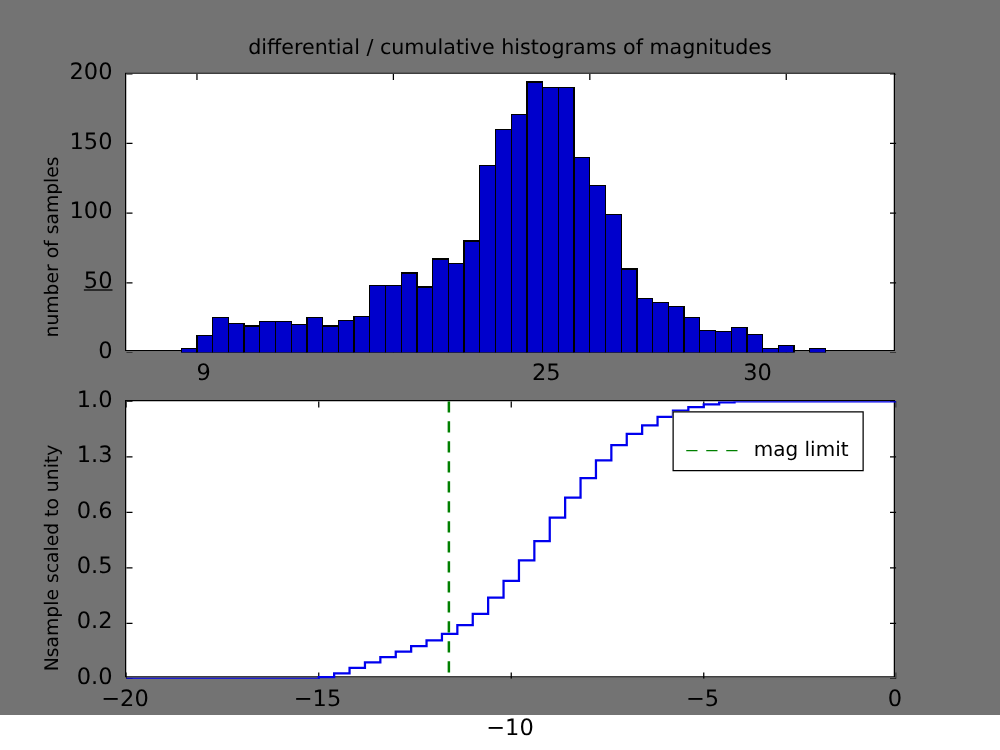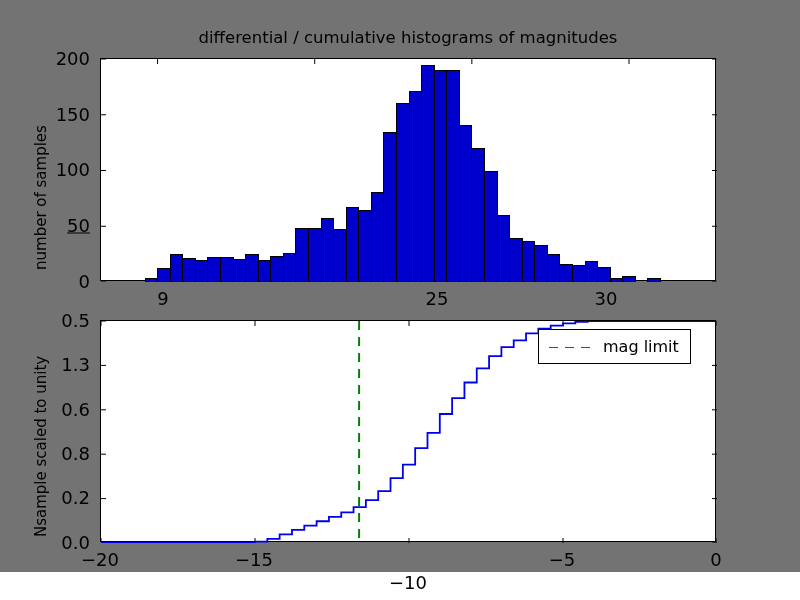--- a/index.html
+++ b/index.html
@@ -93,21 +93,21 @@
     transform: translateY(-50%);
     text-align: right;
   }
   .legend-box {
     position: absolute;
     left: 538px;
     top: 329px;
     box-sizing: border-box;
     border: 1.1px solid #000000;
     background: #ffffff;
-    padding: 7px 11px 7px 9px;
+    padding: 20px 11px 7px 9px;
     display: flex;
     align-items: center;
     gap: 11px;
   }
   .legend-sample {
     width: 44px;
     height: 2px;
     flex: 0 0 auto;
   }
   .legend-text {
@@ -227,24 +227,24 @@
         <line x1="616" y1="0" x2="611" y2="0" stroke="#000" stroke-width="1"></line>
         <path d="M 0 222 L 141.67999999999998 222 L 141.67999999999998 222 L 154 222 L 154 220.668 L 166.32000000000002 220.668 L 166.32000000000002 217.782 L 178.64000000000001 217.782 L 178.64000000000001 213.342 L 190.95999999999995 213.342 L 190.95999999999995 208.902 L 203.27999999999997 208.902 L 203.27999999999997 204.684 L 215.6 204.684 L 215.6 200.244 L 227.92 200.244 L 227.92 195.804 L 240.24 195.804 L 240.24 191.364 L 252.55999999999997 191.364 L 252.55999999999997 186.036 L 264.88 186.036 L 264.88 179.154 L 277.2 179.154 L 277.2 170.052 L 289.52000000000004 170.052 L 289.52000000000004 157.176 L 301.84000000000003 157.176 L 301.84000000000003 143.63400000000001 L 314.16 143.63400000000001 L 314.16 127.206 L 326.48 127.206 L 326.48 111.888 L 338.8 111.888 L 338.8 93.018 L 351.12000000000006 93.018 L 351.12000000000006 77.03399999999999 L 363.44000000000005 77.03399999999999 L 363.44000000000005 61.494 L 375.76 61.494 L 375.76 47.286 L 388.08 47.286 L 388.08 35.07599999999999 L 400.40000000000003 35.07599999999999 L 400.40000000000003 26.195999999999998 L 412.72 26.195999999999998 L 412.72 19.313999999999993 L 425.04 19.313999999999993 L 425.04 12.432000000000016 L 437.35999999999996 12.432000000000016 L 437.35999999999996 7.548000000000002 L 449.68 7.548000000000002 L 449.68 4.662000000000006 L 462 4.662000000000006 L 462 2.4420000000000073 L 474.32 2.4420000000000073 L 474.32 0.8880000000000052 L 486.64000000000004 0.8880000000000052 L 486.64000000000004 0 L 616 0 L 616 0 L 616 0" fill="none" stroke="#0000ee" stroke-width="1.8" stroke-linejoin="miter" stroke-linecap="butt"></path>
         <line x1="258.10400000000004" y1="0" x2="258.10400000000004" y2="222" stroke="#008000" stroke-width="2" stroke-dasharray="9,7"></line>
       </svg>
   </div>
 
   <div class="ylabel" id="ylabel-bottom">Nsample scaled to unity</div>
 
   <div class="tick-label ytick" style="left:46px; top:542px; width:44px;">0.0</div>
   <div class="tick-label ytick" style="left:46px; top:497px; width:44px;">0.2</div>
-  <div class="tick-label ytick" style="left:46px; top:453px; width:44px;">0.8</div>
+  <div class="tick-label ytick" style="left:46px; top:453px; width:44px;">0.5</div>
   <div class="tick-label ytick" style="left:46px; top:409px; width:44px;">0.6</div>
   <div class="tick-label ytick" style="left:46px; top:364px; width:44px;">1.3</div>
-  <div class="tick-label ytick" style="left:46px; top:320px; width:44px;">0.5</div>
+  <div class="tick-label ytick" style="left:46px; top:320px; width:44px;">1.0</div>
 
   <div class="tick-label xtick" style="left:100px; top:549px;">−20</div>
   <div class="tick-label xtick" style="left:254px; top:549px;">−15</div>
   <div class="tick-label xtick" style="left:408px; top:572px;">−10</div>
   <div class="tick-label xtick" style="left:562px; top:549px;">−5</div>
   <div class="tick-label xtick" style="left:716px; top:549px;">0</div>
 
 
   <div class="legend-box">
     <svg class="legend-sample" width="44" height="4">

